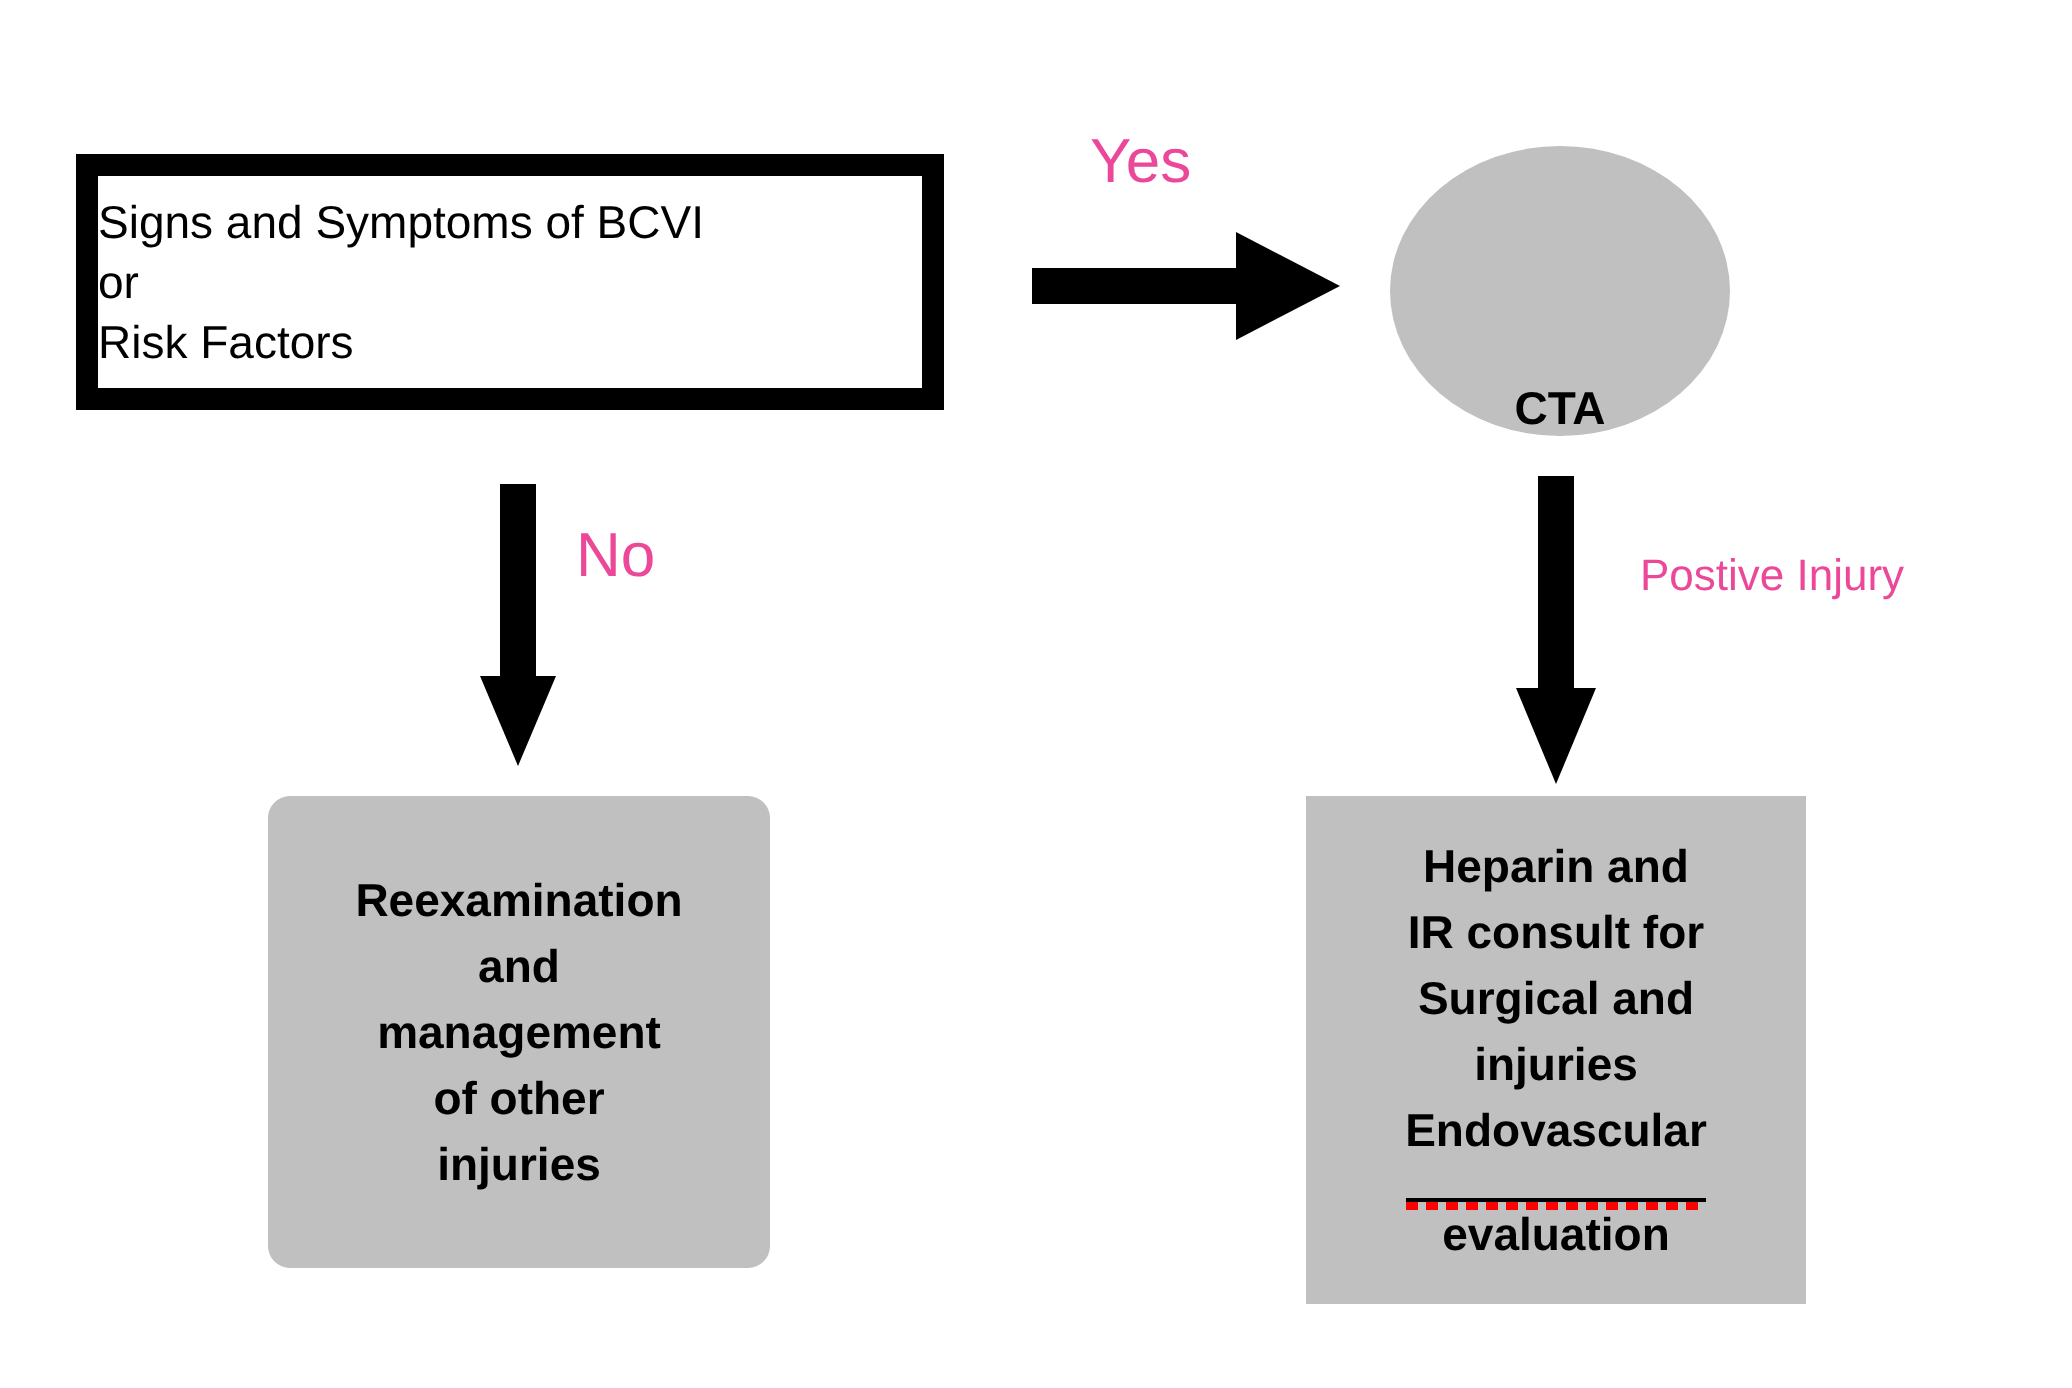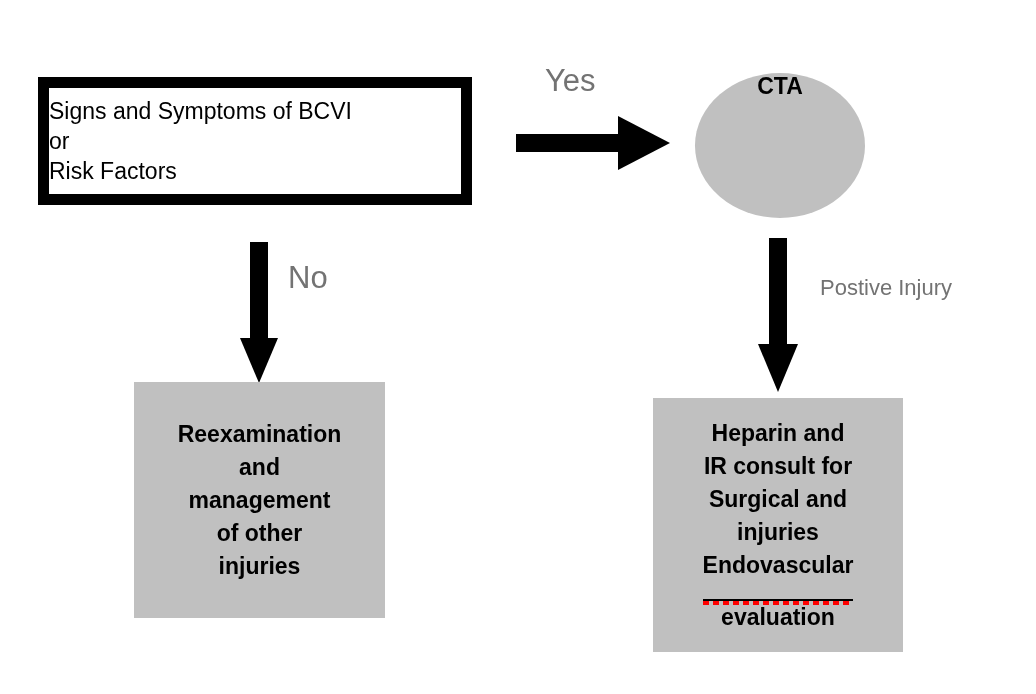--- a/index.html
+++ b/index.html
@@ -57,23 +57,24 @@
   }
   .process-box .line {
     color: #000000;
     font-size: 23px;
     font-weight: 700;
     line-height: 33px;
     white-space: pre;
   }
   #box-reexam {
     left: 134px;
-    top: 382px;
+    top: 398px;
     width: 251px;
     height: 236px;
+    border-radius: 11px;
   }
   #box-heparin {
     left: 653px;
     top: 398px;
     width: 250px;
     height: 254px;
     text-align: right;
   }
 
   
@@ -100,21 +101,21 @@
   
   .circle-node {
     position: absolute;
     left: 695px;
     top: 73px;
     width: 170px;
     height: 145px;
     background: #c0c0c0;
     border-radius: 50%;
     display: flex;
-    align-items: flex-start;
+    align-items: flex-end;
     justify-content: center;
   }
   .circle-node .label {
     color: #000000;
     font-size: 23px;
     font-weight: 700;
     line-height: 27px;
   }
 
   
@@ -122,21 +123,21 @@
     position: absolute;
     overflow: visible;
   }
   #arrow-yes   { left: 510px; top: 110px;  width: 170px; height: 66px; }
   #arrow-no    { left: 230px; top: 238px;  width: 60px;  height: 150px; }
   #arrow-pos   { left: 748px; top: 234px;  width: 60px;  height: 164px; }
 
   
   .edge-label {
     position: absolute;
-    color: #737373;
+    color: #ec4899;
     font-weight: 400;
     white-space: pre;
   }
   #label-yes {
     left: 545px;
     top: 62px;
     font-size: 31px;
     line-height: 38px;
   }
   #label-no {

